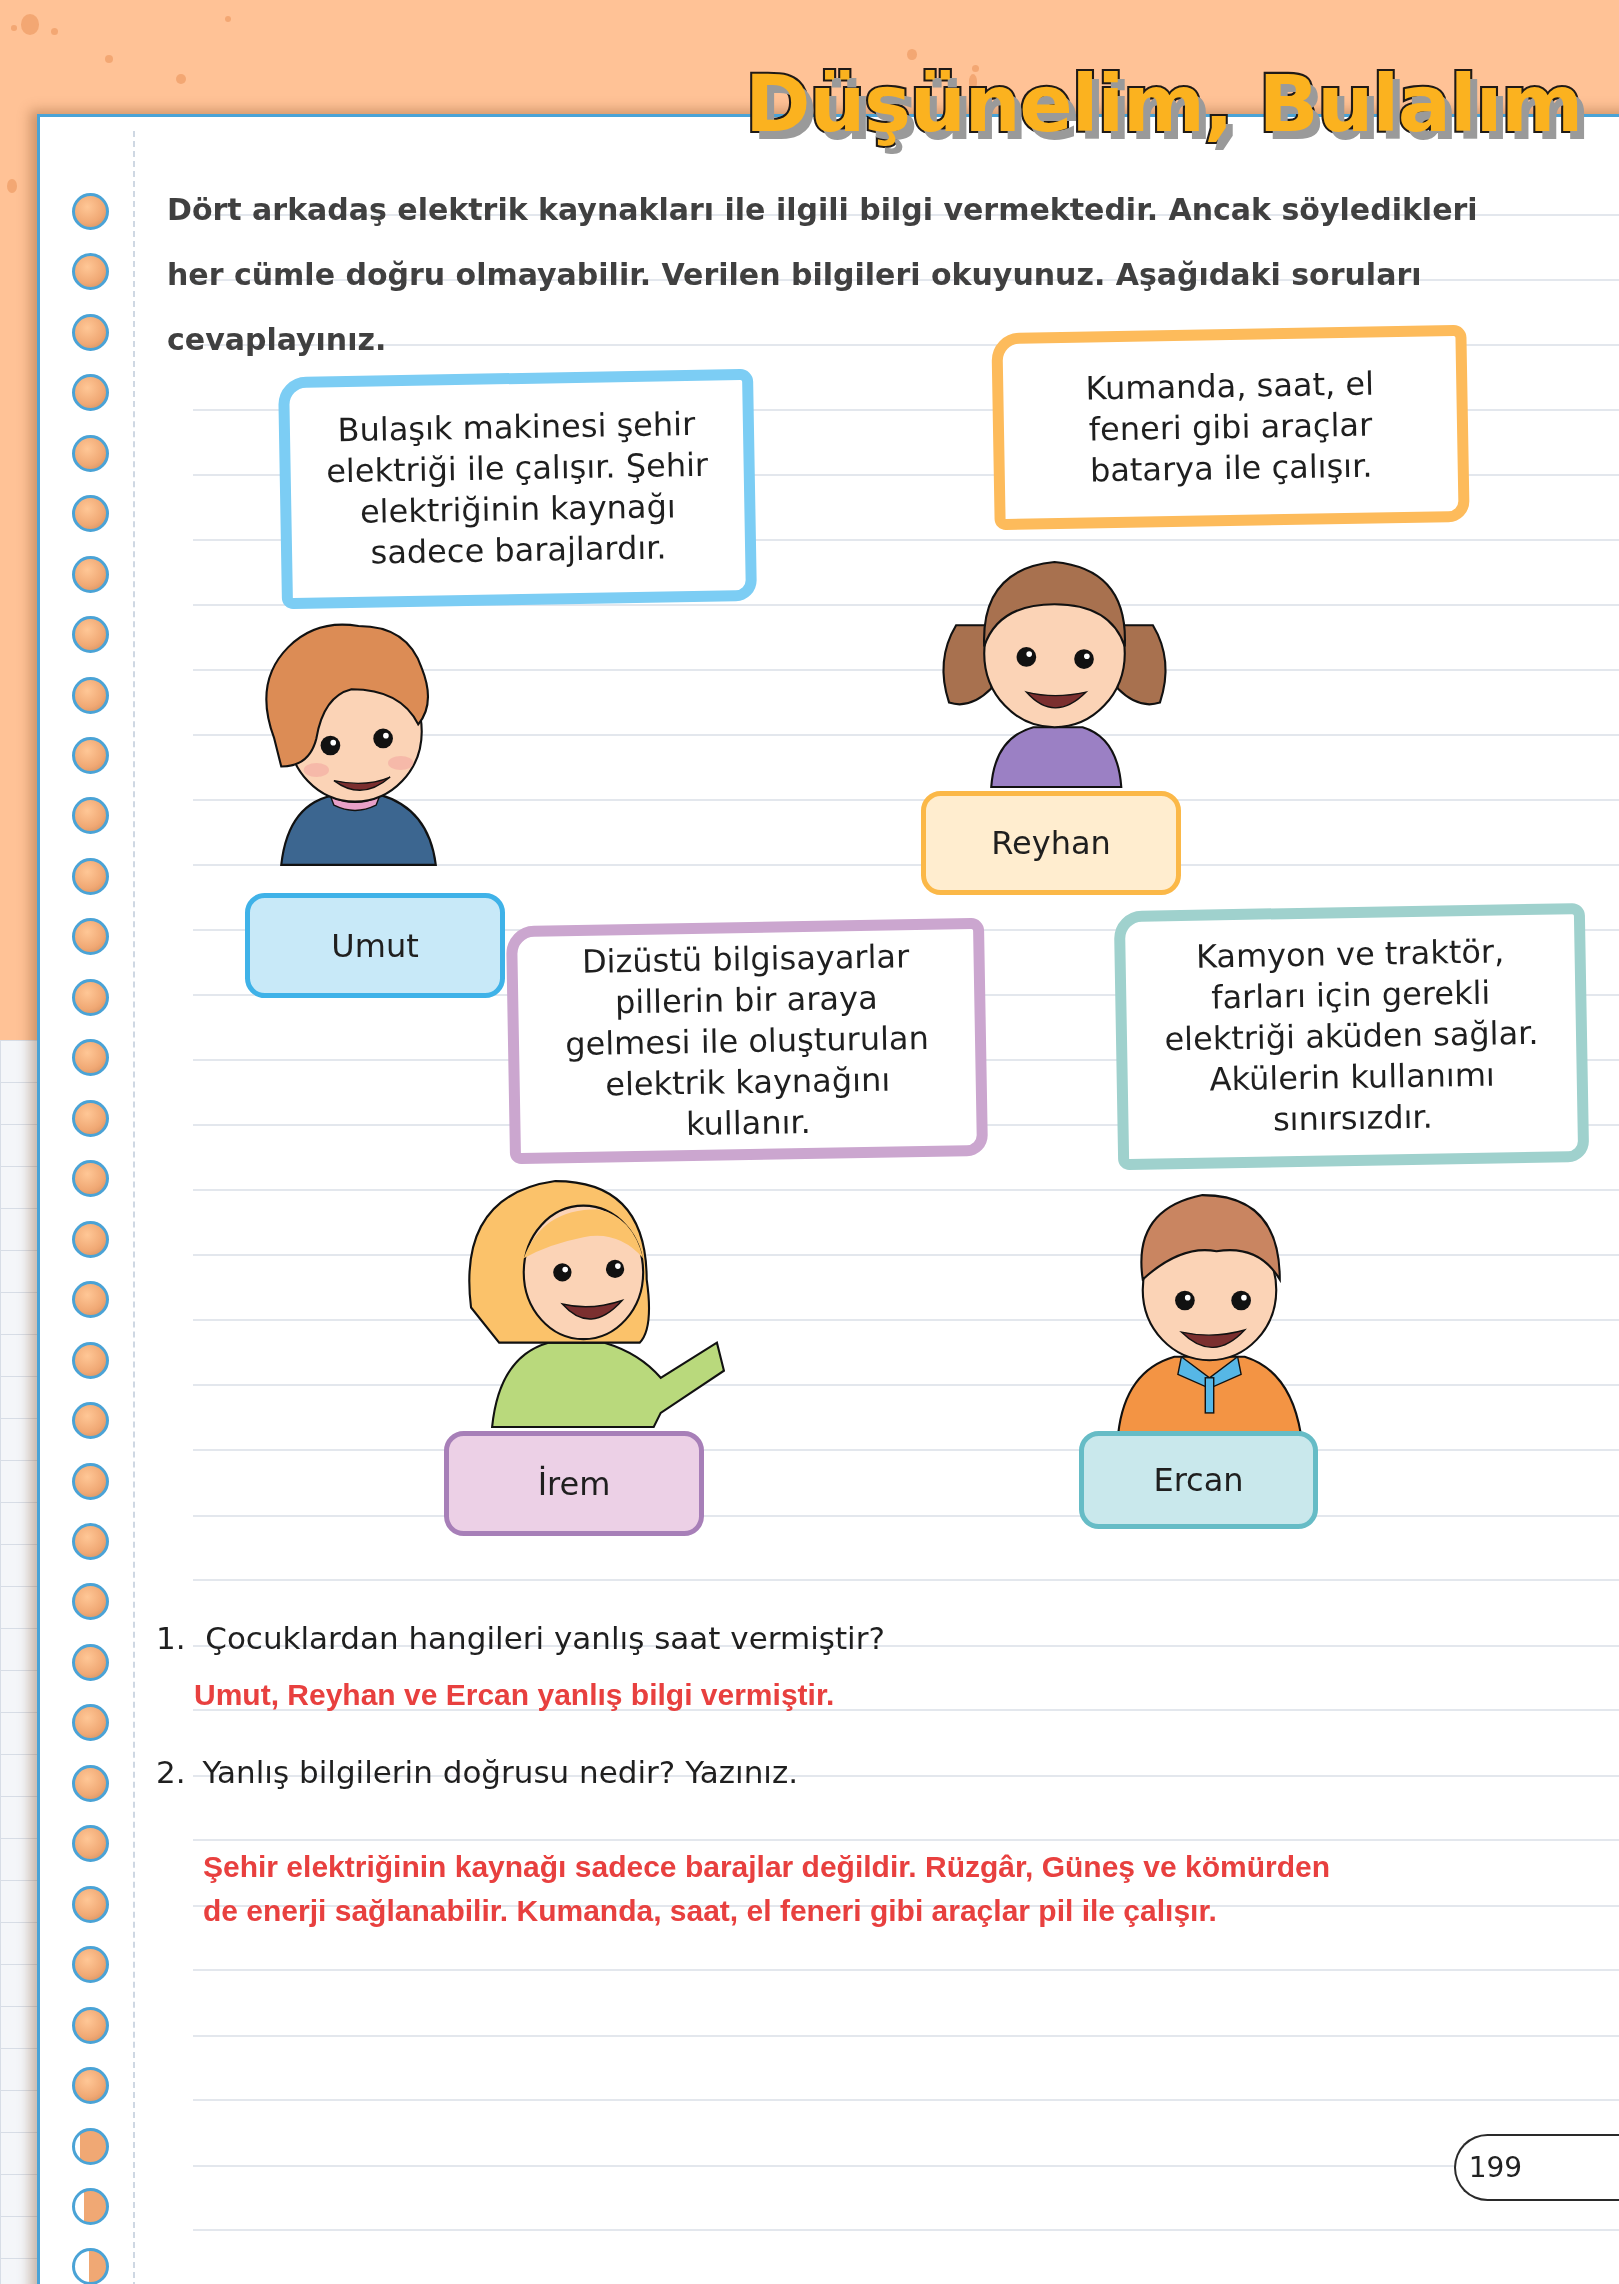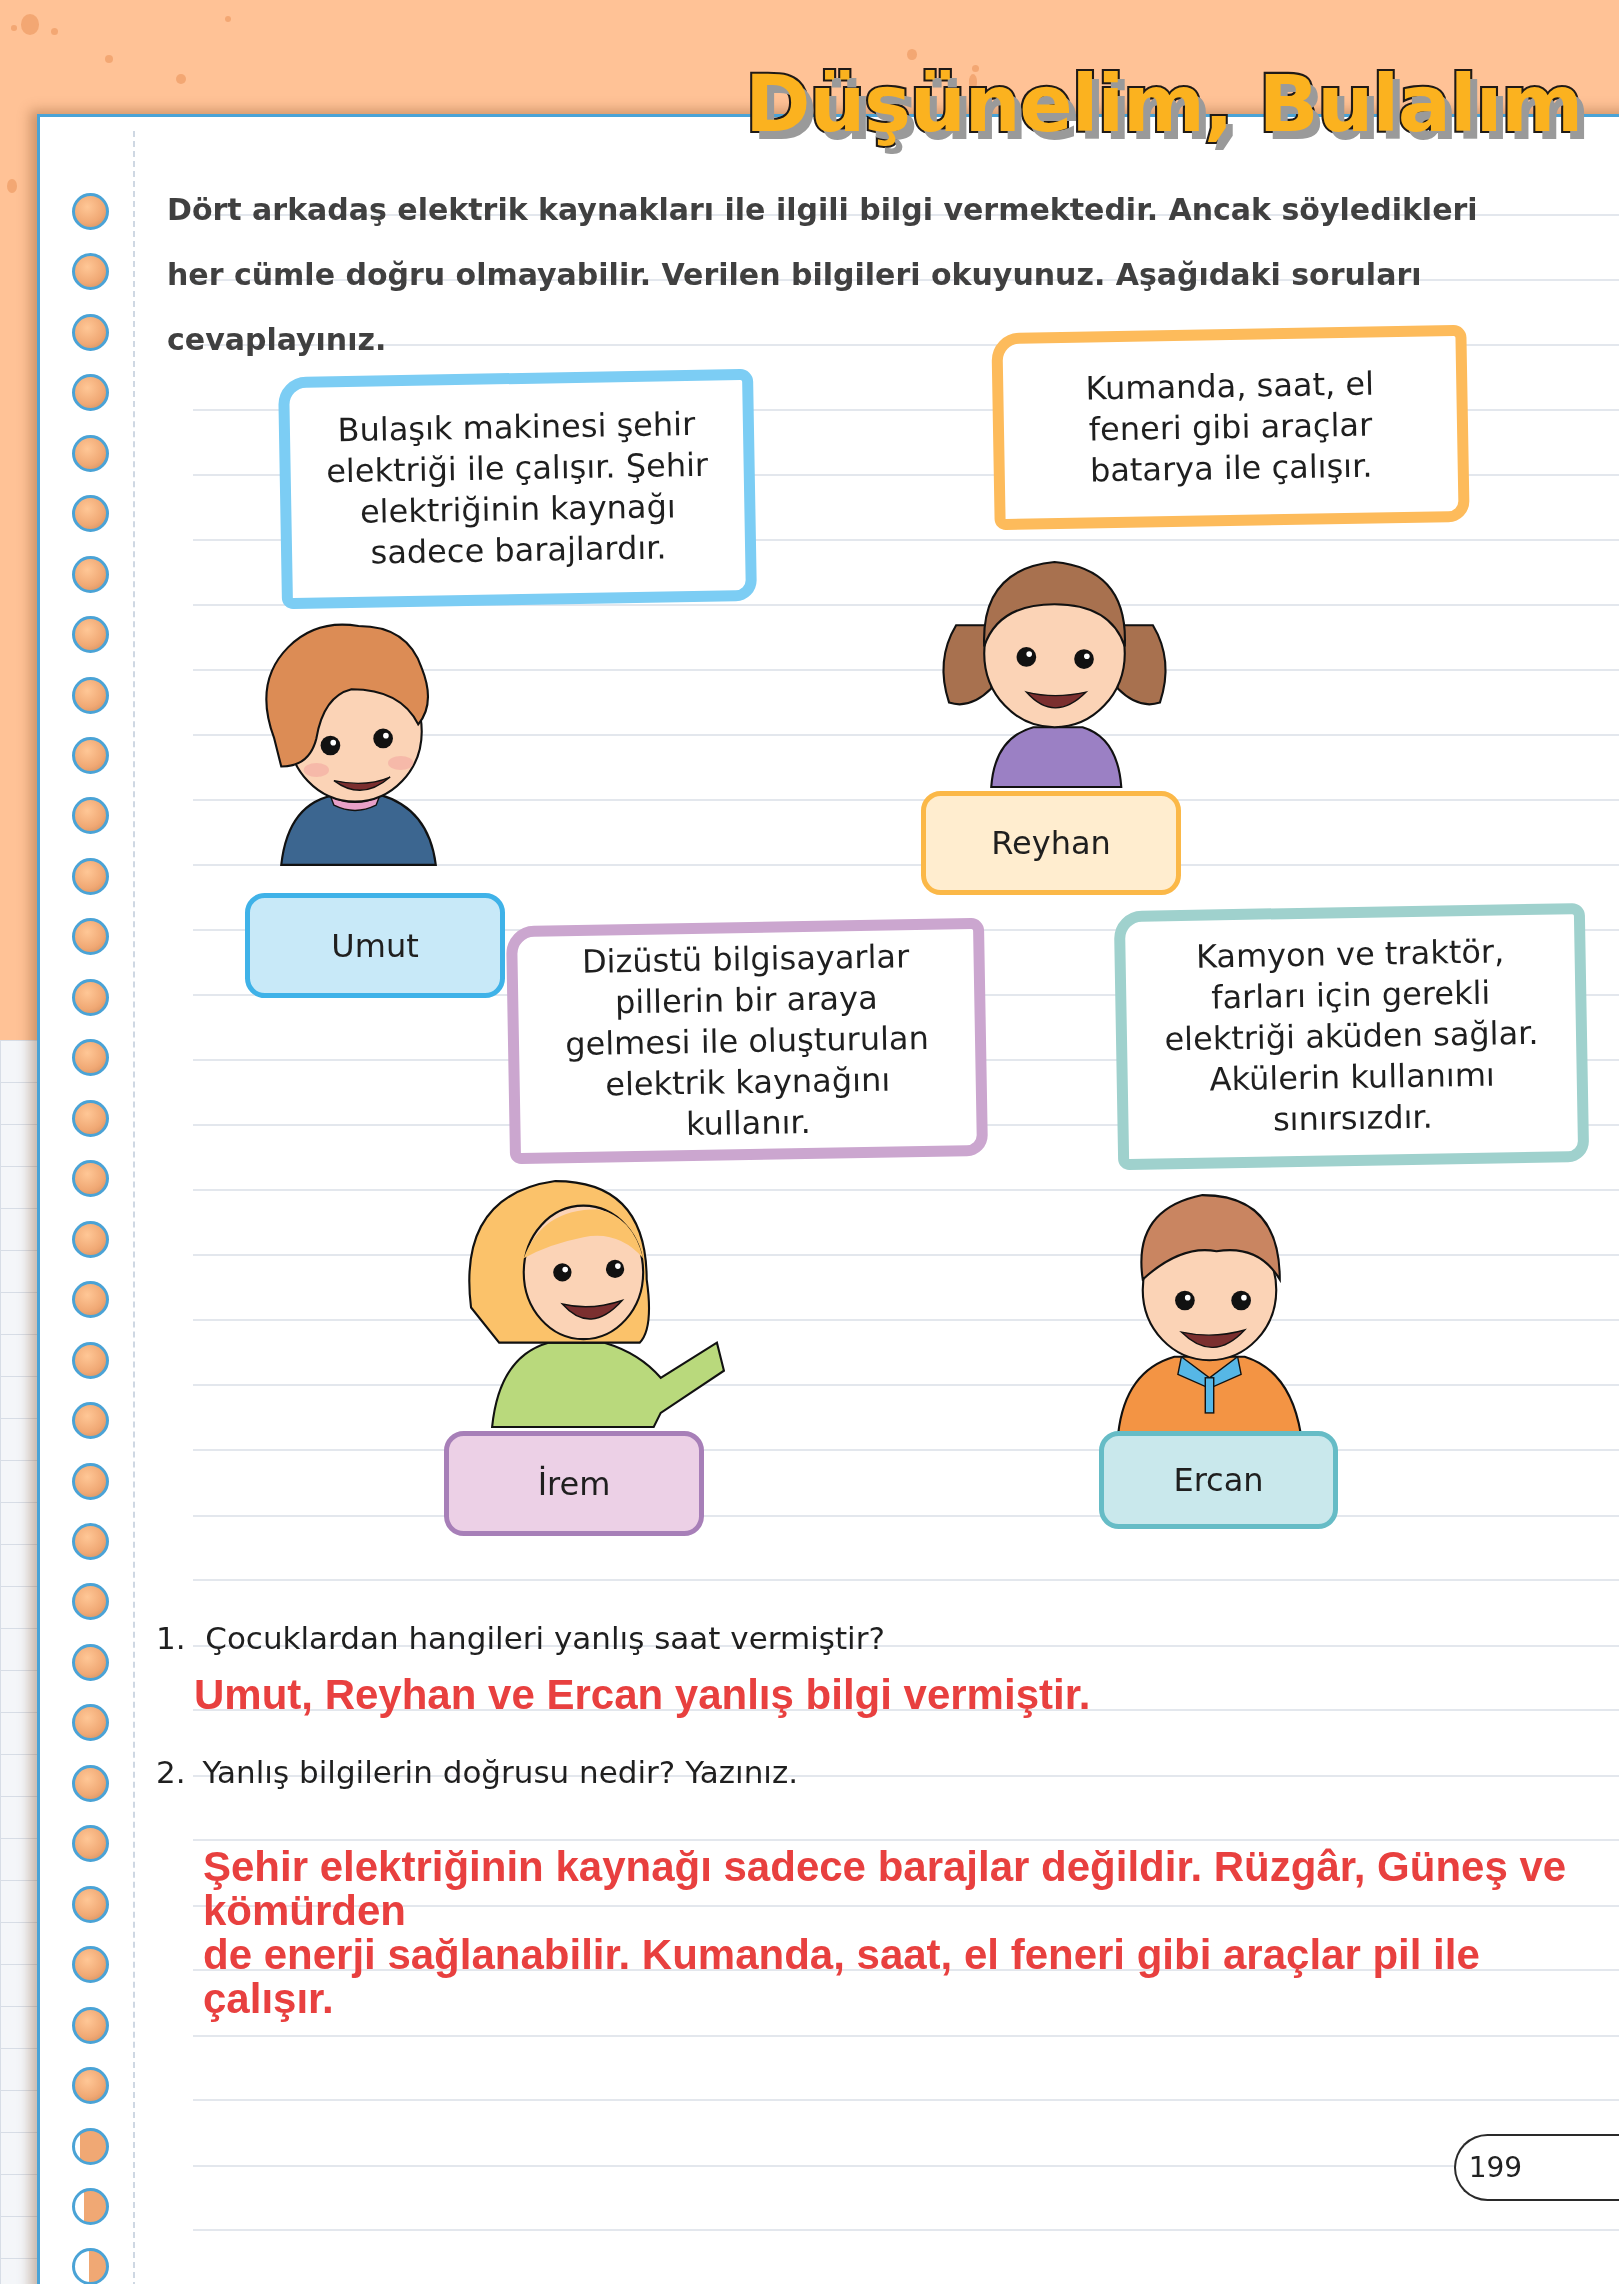--- a/index.html
+++ b/index.html
@@ -80,21 +80,21 @@
 
   
   .kid { position: absolute; }
   .kid svg { display: block; }
 
   .question {
     position: absolute; font-family: "DejaVu Sans", sans-serif; font-size: 31px; color: #1f1f1f;
   }
   .answer {
     position: absolute; font-family: "Liberation Sans", sans-serif; font-weight: bold;
-    font-size: 42px; color: #e8403f; line-height: 44px;
+    font-size: 30px; color: #e8403f; line-height: 44px;
   }
 
   .page-num {
     position: absolute; left: 1454px; top: 2134px; width: 183px; height: 67px;
     border: 2.1px solid #2a2a2a; border-right: none; border-radius: 34px 0 0 34px;
     background: #fff; font-family: "DejaVu Sans", sans-serif; font-size: 28px;
     display: flex; align-items: center; padding-left: 12.7px; color: #222;
   }
 </style>
 </head>
@@ -298,21 +298,21 @@
     <rect x="144" y="290" width="12" height="50" fill="#56b7e6" stroke="#111" stroke-width="2"></rect>
     <ellipse cx="150" cy="165" rx="95" ry="100" fill="#fbd3b6" stroke="#111" stroke-width="3"></ellipse>
     <path d="M55 150 Q40 50 140 30 Q250 30 250 150 Q220 100 160 110 Q110 100 55 150 Z" fill="#c98561" stroke="#111" stroke-width="3"></path>
     <circle cx="115" cy="180" r="14" fill="#111"></circle>
       <circle cx="195" cy="180" r="14" fill="#111"></circle>
     <circle cx="119" cy="176" r="4" fill="#fff"></circle>
       <circle cx="199" cy="176" r="4" fill="#fff"></circle>
     <path d="M110 225 Q155 270 200 222 Q155 235 110 225 Z" fill="#7b2f2f" stroke="#111" stroke-width="2"></path>
   </svg>
 </div>
-<div class="nametag" style="left:1079px;top:1431px;width:239px;height:98px;background:#c9e8ec;border-color:#66bcc6;margin-left:20px;">
+<div class="nametag" style="left:1079px;top:1431px;width:239px;height:98px;background:#c9e8ec;border-color:#66bcc6;">
   <span>Ercan</span>
 </div>
 
 <div class="question" style="left:156px;top:1620px;">
   <span>1.</span>
   <span style="margin-left:9.8px;">Çocuklardan hangileri yanlış saat vermiştir?</span>
 </div>
 <div class="answer" style="left:194px;top:1673px;">Umut, Reyhan ve Ercan yanlış bilgi vermiştir.</div>
 
 <div class="question" style="left:156px;top:1754px;">

